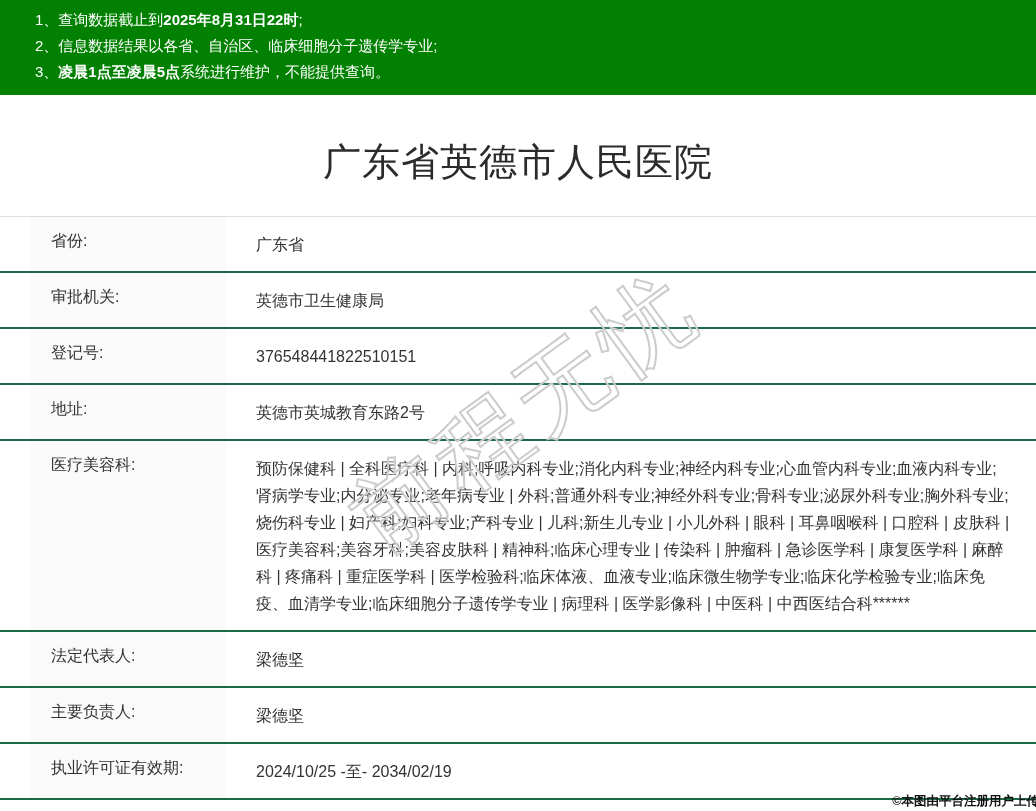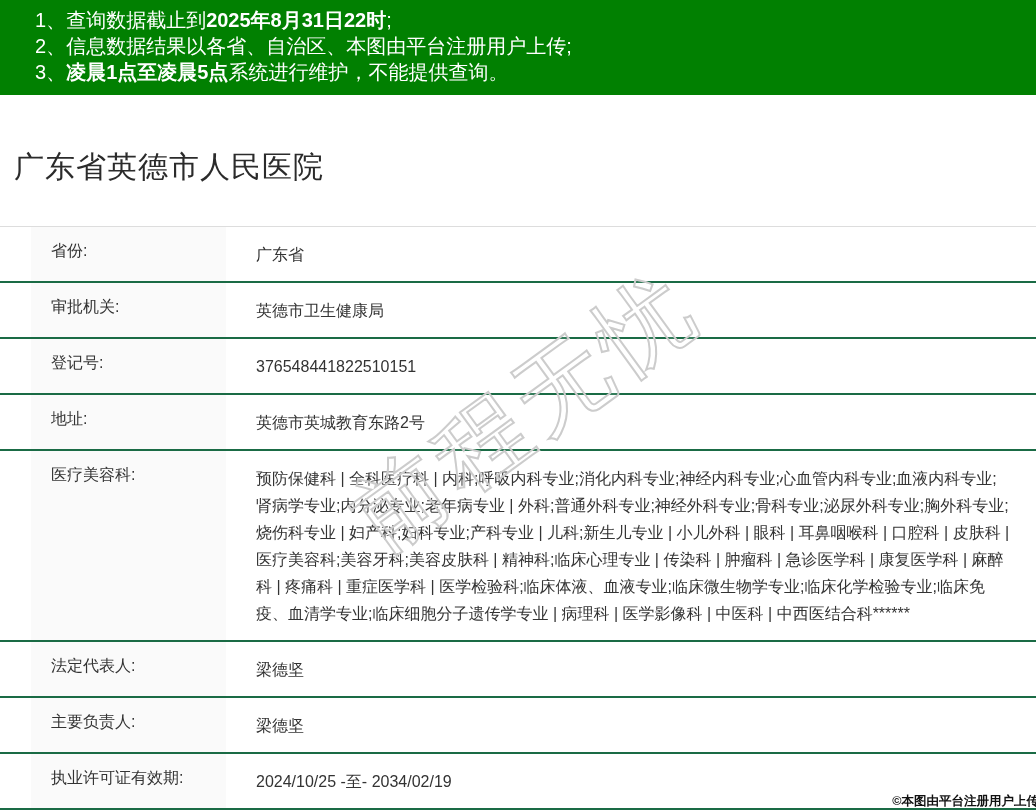--- a/index.html
+++ b/index.html
@@ -11,31 +11,32 @@
   }
   
   .banner{
     background:var(--banner-green,#018001);
     color:#fff;
     padding:7px 10px 10px 35px;
     box-sizing:border-box;
     width:1036px;
   }
   .banner-line{
-    font-size:20px;
+    font-size:15px;
     line-height:26px;
     white-space:nowrap;
   }
   .banner-line .seg{font-weight:400;}
   .banner-line .seg.bold{font-weight:700;}
   
   .page-title{
-    margin:14px;
+    margin:4px;
     padding:38px 0 24px 0;
-    font-size:30px;
+    text-align:center;
+    font-size:38px;
     font-weight:400;
     color:#2b2b2b;
     letter-spacing:1px;
   }
   
   .info-table{
     width:1036px;
     border-top:1px solid #ddd;
   }
   .info-row{
@@ -88,21 +89,21 @@
     color:#111;
     white-space:nowrap;
     z-index:7;
   }
 </style>
 </head>
 <body>
 
 <div class="banner" id="banner">
     <div class="banner-line"><span class="seg">1、</span><span class="seg">查询数据截止到</span><span class="seg bold">2025年8月31日22时</span><span class="seg">;</span></div>
-    <div class="banner-line"><span class="seg">2、</span><span class="seg">信息数据结果以各省、自治区、本图由平台注册用户上传;</span></div>
+    <div class="banner-line"><span class="seg">2、</span><span class="seg">信息数据结果以各省、自治区、临床细胞分子遗传学专业;</span></div>
     <div class="banner-line"><span class="seg">3、</span><span class="seg bold">凌晨1点至凌晨5点</span><span class="seg">系统进行维护，不能提供查询。</span></div>
   </div>
 
 <h1 class="page-title">广东省英德市人民医院</h1>
 
 <div class="info-table" id="info-table">
     <div class="info-row">
       <div class="row-label">省份:</div>
       <div class="row-value">广东省</div>
     </div>

